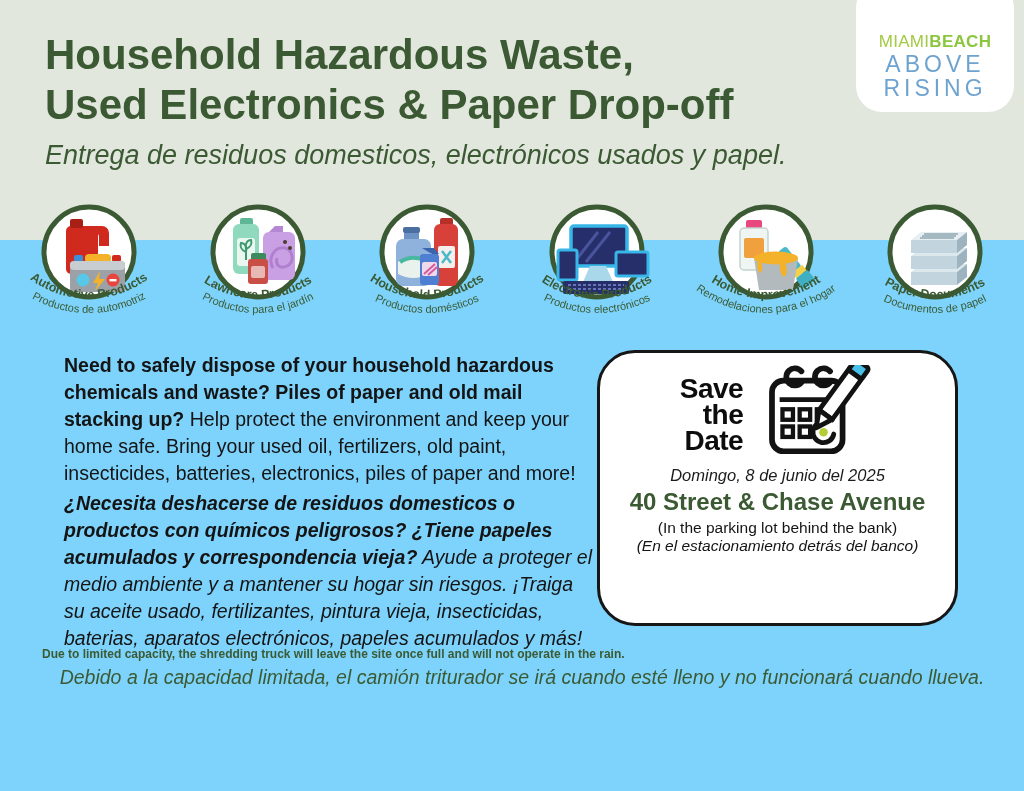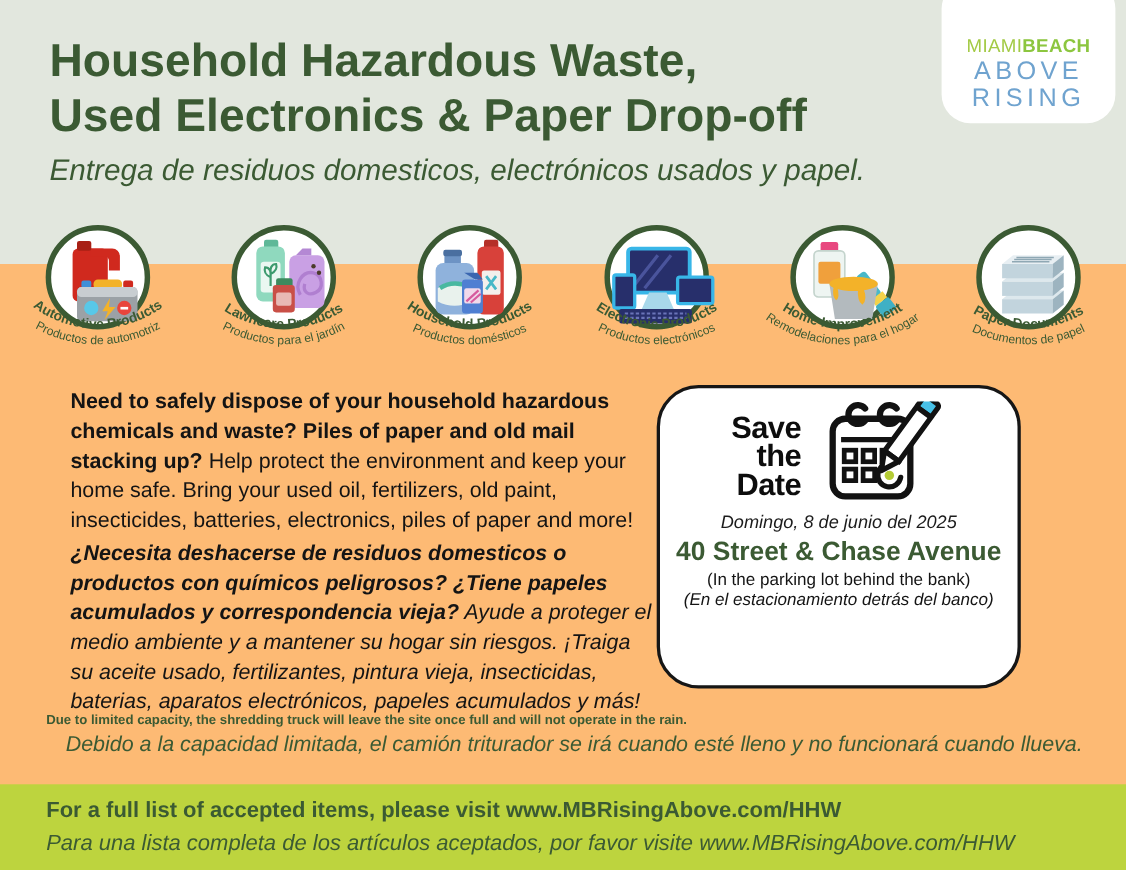--- a/index.html
+++ b/index.html
@@ -1,18 +1,18 @@
 <!DOCTYPE html>
 <html style="--dark_green: #3b5a33; --header_bg: #e2e7de; --footer_bg: #bdd43e; --logo_green: #8cc63f; --logo_green_light: #a3ca45; --logo_blue: #6fa3cf; --accent_blue: #47c1e8; --accent_lime: #b5cc35;"><head>
 <meta charset="utf-8">
 <style>
   html,body { margin:0; padding:0; background:#888; }
   .page {
     position:relative; width:1024px; height:791px; margin:0 auto;
-    background:#fdba74; overflow:hidden;
+    background:#7dd3fc; overflow:hidden;
     font-family:"Liberation Sans", sans-serif;
   }
   
   .header { position:absolute; left:0; top:0; width:1024px; height:240px; background:var(--header_bg,#e2e7de); }
   .title {
     position:absolute; left:45px; top:30px; width:800px;
     color:var(--dark_green,#3b5a33); font-weight:bold; font-size:42px; line-height:1.18; letter-spacing:0px;
   }
   .subtitle {
     position:absolute; left:45px; top:140px; width:820px;
@@ -35,21 +35,21 @@
   .arc-en { font-size:12.5px; font-weight:bold; fill:var(--dark_green,#3b5a33); font-family:"Liberation Sans",sans-serif; }
   .arc-es { font-size:11px; fill:var(--dark_green,#3b5a33); font-family:"Liberation Sans",sans-serif; }
   .ring { fill:#fff; stroke:var(--dark_green,#3b5a33); stroke-width:5; }
   
   .para { position:absolute; color:#141414; font-size:19.5px; line-height:1.38; }
   .para-en { left:64px; top:352px; width:540px; }
   .para-es { left:64px; top:490px; width:534px; font-style:italic; }
   .lead { font-weight:bold; }
   
   .event-box {
-    position:absolute; left:597px; top:350px; width:331px; height:276px; box-sizing:border-box;
+    position:absolute; left:597px; top:350px; width:361px; height:276px; box-sizing:border-box;
     border:3.5px solid #161616; border-radius:38px; background:#fff; text-align:center;
   }
   .std { display:flex; justify-content:center; align-items:center; gap:8px; margin-top:12px; }
   .std-text { text-align:right; font-weight:bold; font-size:28px; line-height:0.93; color:#0d0d0d; letter-spacing:-0.5px; }
   .std-word { display:block; }
   .date-en  { color:var(--dark_green,#3b5a33); font-weight:bold; font-size:26px; margin-top:2px; }
   .date-es  { color:#1c1c1c; font-style:italic; font-size:16.5px; margin-top:1px; }
   .time     { color:var(--dark_green,#3b5a33); font-weight:bold; font-size:24px; margin-top:3px; }
   .location { color:var(--dark_green,#3b5a33); font-weight:bold; font-size:24px; margin-top:3px; }
   .note-en  { font-size:15.5px; margin-top:3px; color:#141414; }
@@ -276,20 +276,14 @@
     <div class="location">40 Street &amp; Chase Avenue</div>
     <div class="note-en">(In the parking lot behind the bank)</div>
     <div class="note-es">(En el estacionamiento detrás del banco)</div>
   </div>
 
   <div class="notice">
     <div class="notice-en">Due to limited capacity, the shredding truck will leave the site once full and will not operate in the rain.</div>
     <div class="notice-es">Debido a la capacidad limitada, el camión triturador se irá cuando esté lleno y no funcionará cuando llueva.</div>
   </div>
 
-  <div class="footer">
-    <div class="footer-inner">
-      <div class="footer-en">For a full list of accepted items, please visit www.MBRisingAbove.com/HHW</div>
-      <div class="footer-es">Para una lista completa de los artículos aceptados, por favor visite www.MBRisingAbove.com/HHW</div>
-    </div>
-  </div>
 
 </div>
 
 </body></html>

